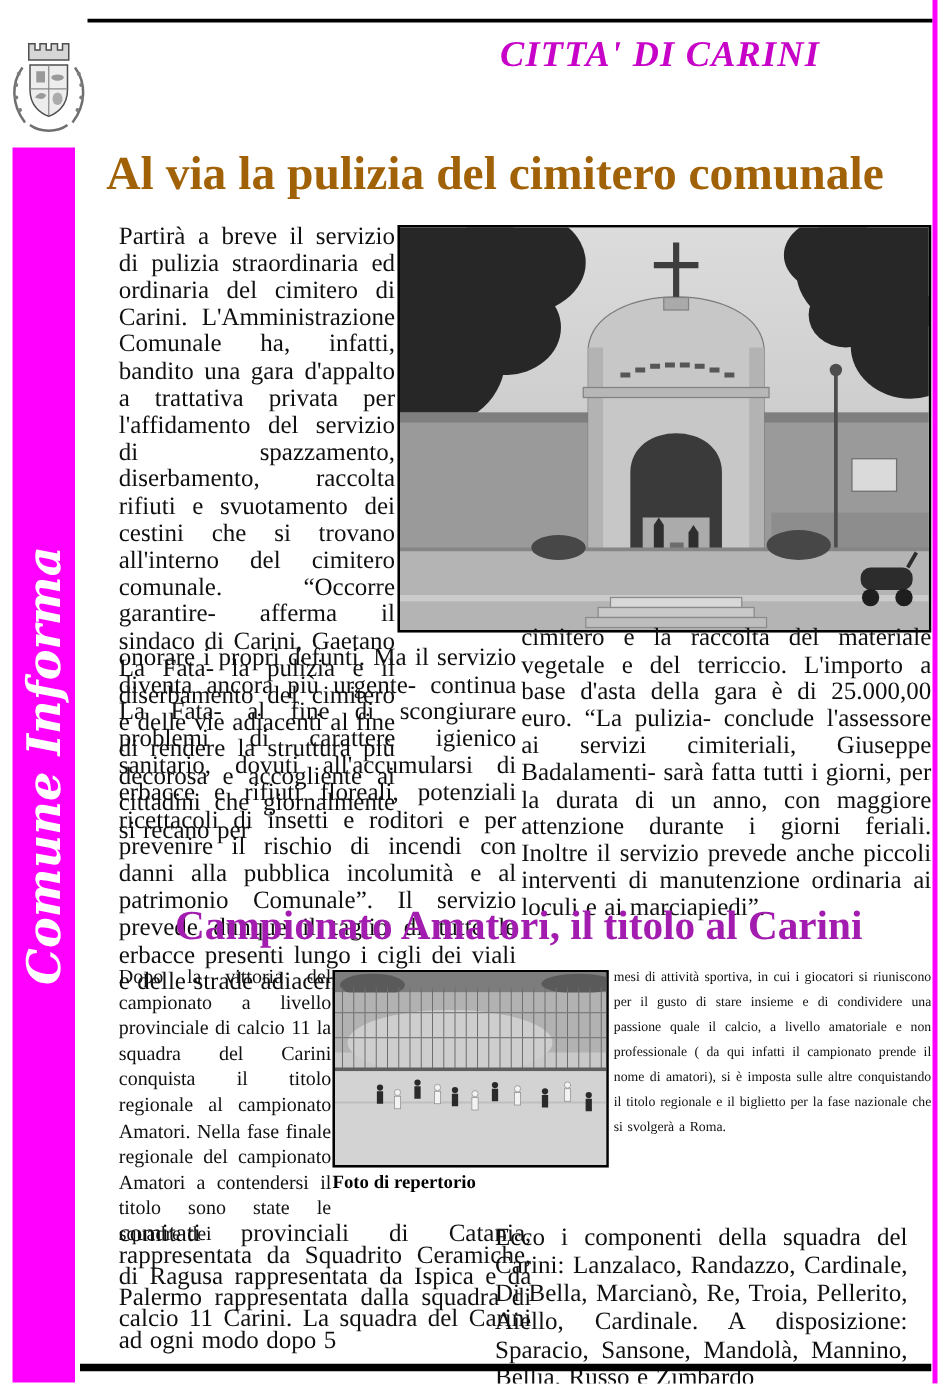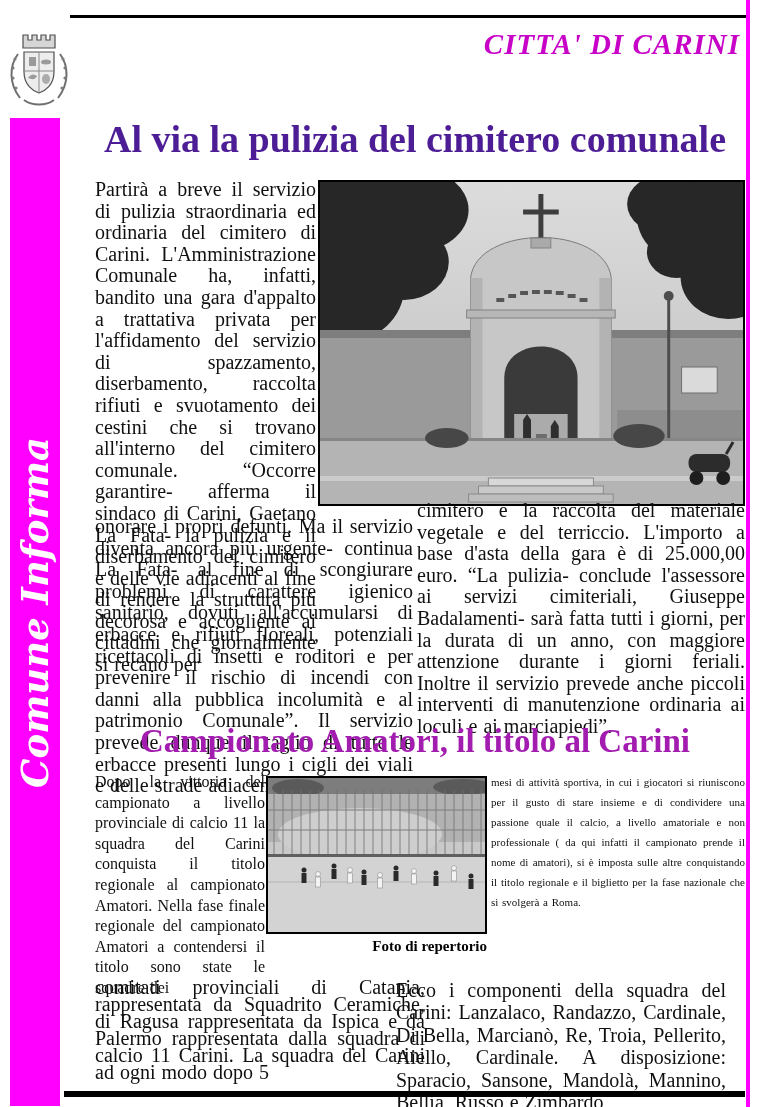--- a/index.html
+++ b/index.html
@@ -6,43 +6,43 @@
   .page{position:relative;width:760px;height:1107px;background:#ffffff;overflow:hidden;
         font-family:"Liberation Serif","DejaVu Serif",serif;color:#101010;}
   .top-rule{position:absolute;left:70px;top:15px;width:676px;height:3px;background:#000;}
   .right-rule{position:absolute;left:746px;top:0;width:4px;height:1107px;background:#ff00ff;}
   .bottom-rule{position:absolute;left:64px;top:1091px;width:681px;height:6px;background:#000;}
   .crest{position:absolute;left:6px;top:26px;width:66px;height:92px;}
   .sidebar-bar{position:absolute;left:10px;top:118px;width:50px;height:988px;background:#ff00ff;
                display:flex;align-items:center;justify-content:center;}
   .sidebar-text{writing-mode:vertical-rl;transform:rotate(180deg);white-space:nowrap;color:#ffffff;
                 font-family:"DejaVu Serif",serif;font-style:italic;font-weight:bold;font-size:37px;}
-  .masthead{position:absolute;left:400px;top:28px;width:340px;text-align:right;}
+  .masthead{position:absolute;left:400px;top:28px;width:340px;text-align:left;}
   .city{font-family:"Liberation Serif",serif;font-style:italic;font-weight:bold;font-size:29px;
         color:#c803c8;letter-spacing:1px;}
   .province{font-family:"Liberation Sans",sans-serif;font-weight:bold;font-size:15px;color:#000;
             letter-spacing:.5px;margin-top:1px;}
-  .h1{position:absolute;left:85px;top:118px;width:660px;margin:0;text-align:center;
-      font-family:"Liberation Serif",serif;font-weight:bold;font-size:38px;line-height:1.15;color:#4c1d95;}
+  .h1{position:absolute;left:85px;top:118px;width:660px;margin:0;text-align:left;
+      font-family:"Liberation Serif",serif;font-weight:bold;font-size:38px;line-height:1.15;color:#a16207;}
   .h2{position:absolute;left:85px;top:723px;width:660px;margin:0;text-align:center;
       font-family:"Liberation Serif",serif;font-weight:bold;font-size:33px;line-height:1.15;color:#a21caf;}
   .body{font-size:20px;line-height:21.6px;text-align:justify;word-spacing:1px;}
   .a1-narrow{position:absolute;left:95px;top:179px;width:221px;}
   .a1-ll{position:absolute;left:95px;top:516px;width:318px;}
   .a1-lr{position:absolute;left:417px;top:500px;width:328px;}
   .a2-narrow{position:absolute;left:95px;top:772px;width:170px;font-size:16px;line-height:20.6px;}
   .a2-right{position:absolute;left:491px;top:772px;width:254px;font-size:11px;line-height:20px;}
   .a2-ll{position:absolute;left:95px;top:979px;width:330px;line-height:17px;}
   .a2-lr{position:absolute;left:396px;top:979px;width:330px;line-height:22.4px;}
   .photo1{position:absolute;left:318px;top:180px;width:427px;height:326px;border:2px solid #000;
           box-sizing:border-box;background:#cfcfcf;}
   .photo2{position:absolute;left:266px;top:776px;width:221px;height:158px;border:2px solid #000;
           box-sizing:border-box;background:#cfcfcf;}
   .photo1 svg,.photo2 svg{display:block;width:100%;height:100%;}
-  .caption{position:absolute;left:266px;top:938px;width:221px;text-align:right;
+  .caption{position:absolute;left:266px;top:938px;width:221px;text-align:left;
            font-family:"Liberation Serif",serif;font-weight:bold;font-size:15px;color:#000;}
 </style>
 </head>
 <body>
 
 <div class="page">
 
   <div class="top-rule"></div>
   <div class="right-rule"></div>
 

